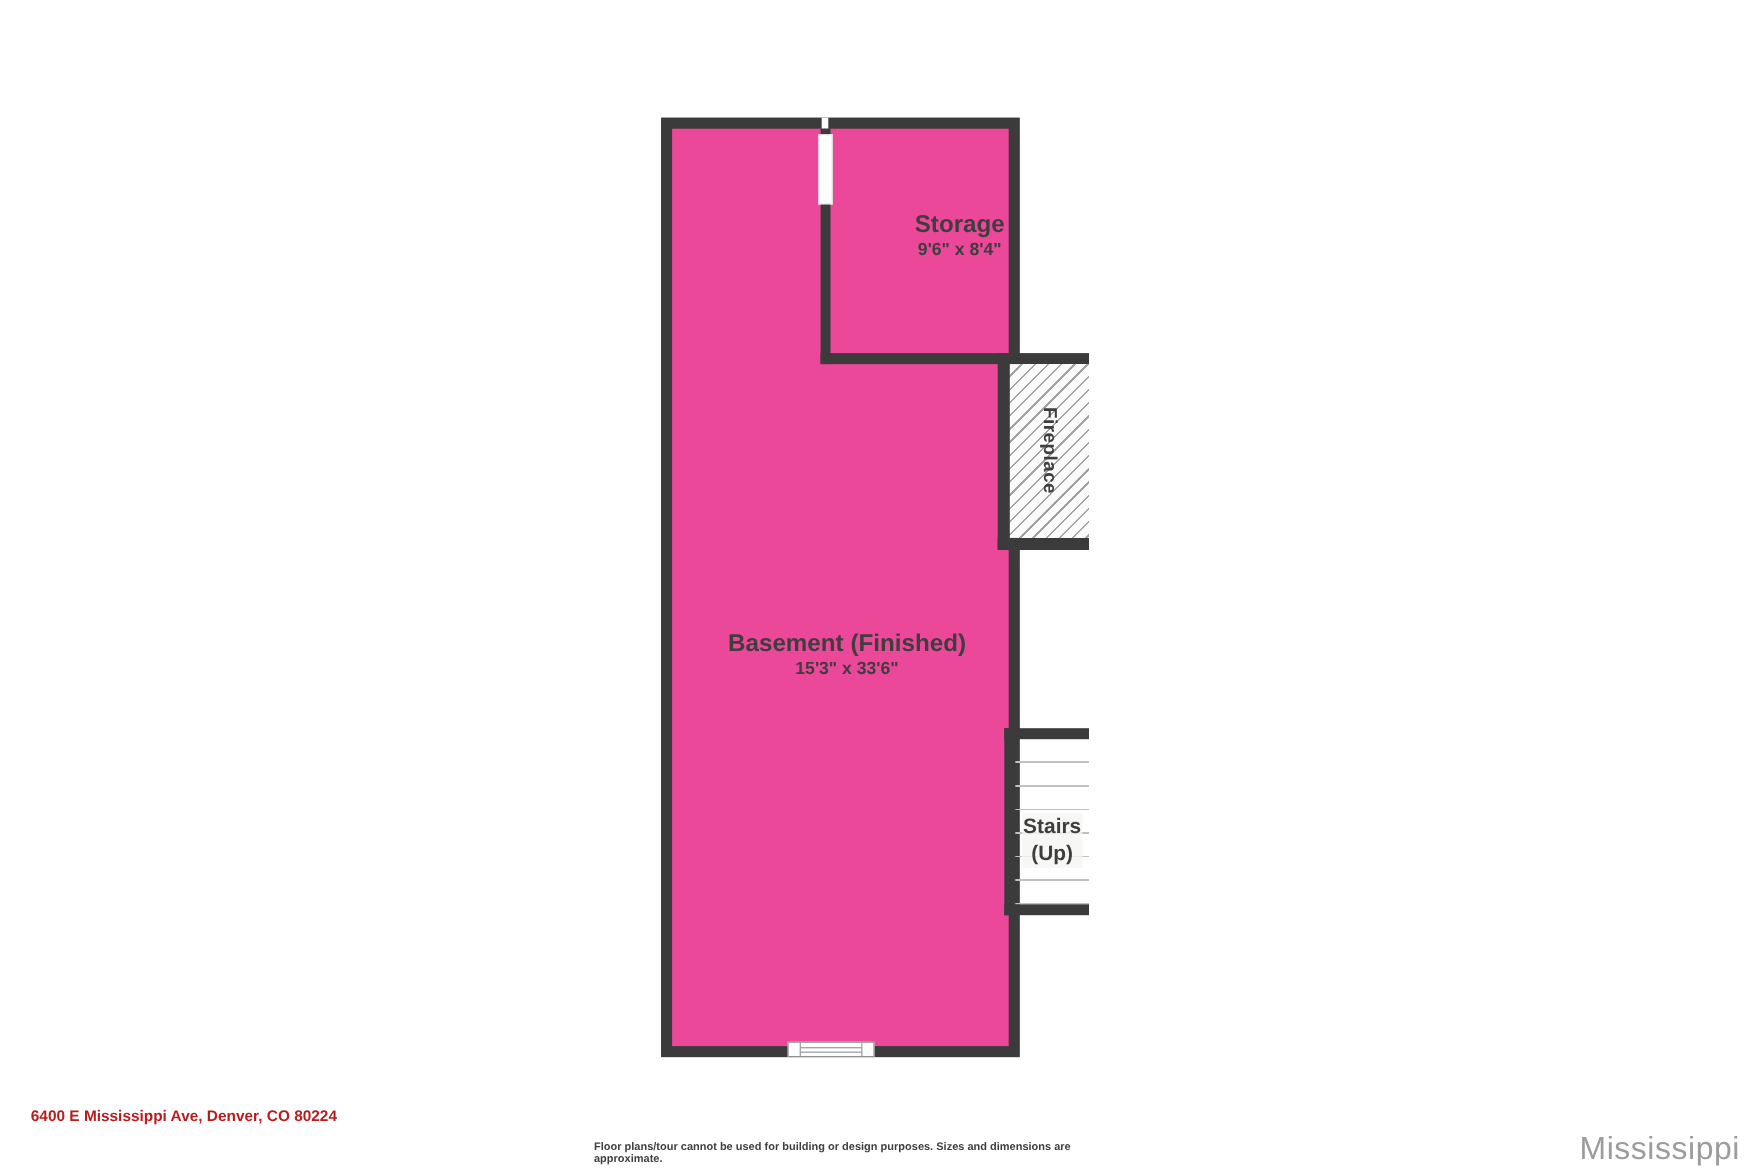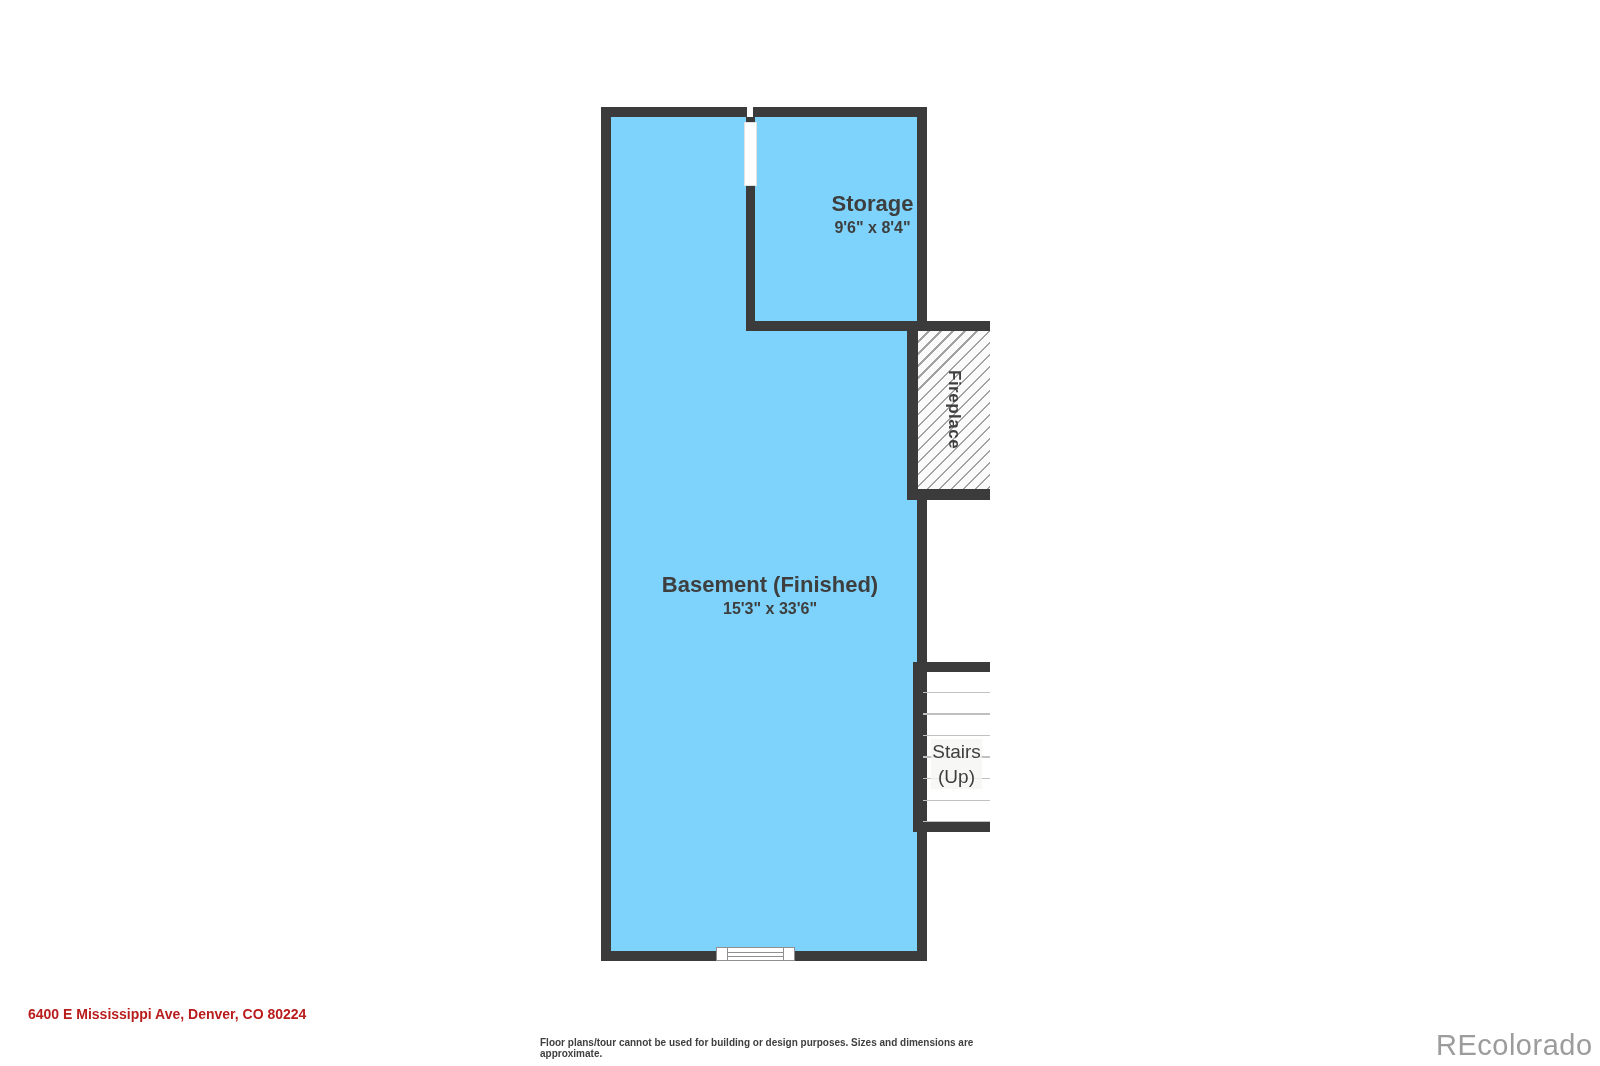--- a/index.html
+++ b/index.html
@@ -2,40 +2,40 @@
 <html><head>
 <meta charset="utf-8">
 <style>
   html,body{margin:0;padding:0;}
   body{width:1600px;height:1066px;background:#ffffff;position:relative;overflow:hidden;
        font-family:"Liberation Sans", sans-serif;}
   .abs{position:absolute;}
 
   
   .plan{position:absolute;left:601px;top:107px;width:326px;height:854px;
-        box-sizing:border-box;border:10px solid #3b3b3b;background:#7dd3fc;}
+        box-sizing:border-box;border:10px solid #3b3b3b;background:#ec4899;}
   .wall{position:absolute;background:#3b3b3b;}
 
   
   .door-gap{position:absolute;left:133px;top:5px;width:13px;height:64px;
             background:#fefefe;border:1px solid #e2e2e2;box-sizing:border-box;}
   .top-wall-notch{position:absolute;left:136px;top:-10px;width:6px;height:10px;background:#fcfcfc;}
 
   
   .fireplace-hatch{position:absolute;left:307px;top:214px;width:72px;height:158px;
      background:repeating-linear-gradient(135deg,#fbfbfb 0px,#fbfbfb 7px,#a2a2a2 7px,#a2a2a2 8.5px);
      display:flex;align-items:center;justify-content:center;}
   .fireplace-label{writing-mode:vertical-rl;font-size:17px;font-weight:700;color:#3e3e3e;
      letter-spacing:0.5px;}
 
   
   .stairs-treads{position:absolute;left:312px;top:555px;width:67px;height:150px;
      background:repeating-linear-gradient(to bottom,rgba(0,0,0,0) 0px,rgba(0,0,0,0) 20px,#c0c0c0 20px,#c0c0c0 21.5px);
      display:flex;align-items:center;justify-content:center;}
-  .stairs-label{font-size:19px;line-height:25px;font-weight:400;color:#3e3e3e;text-align:center;
+  .stairs-label{font-size:19px;line-height:25px;font-weight:700;color:#3e3e3e;text-align:center;
      background:rgba(245,245,244,0.8);padding:0 1px;margin-top:33px;}
 
   
   .room-label{position:absolute;text-align:center;color:#3e3e3e;}
   .room-title{font-size:22px;font-weight:700;line-height:26px;}
   .room-dims{font-size:16px;font-weight:700;line-height:22px;}
   .storage-label{left:144px;top:74px;width:235px;}
   .basement-label{left:8px;top:455px;width:302px;}
 
   
@@ -96,13 +96,13 @@
     <div class="cap-l"></div>
     <div class="cap-r"></div>
     <div class="pane"></div>
   </div>
 
 </div>
 
 <div class="abs address">6400 E Mississippi Ave, Denver, CO 80224</div>
 <div class="abs floor-name">Basement</div>
 <div class="abs disclaimer">Floor plans/tour cannot be used for building or design purposes. Sizes and dimensions are approximate.</div>
-<div class="abs watermark">REcolorado</div>
+<div class="abs watermark">Mississippi</div>
 
 </body></html>

